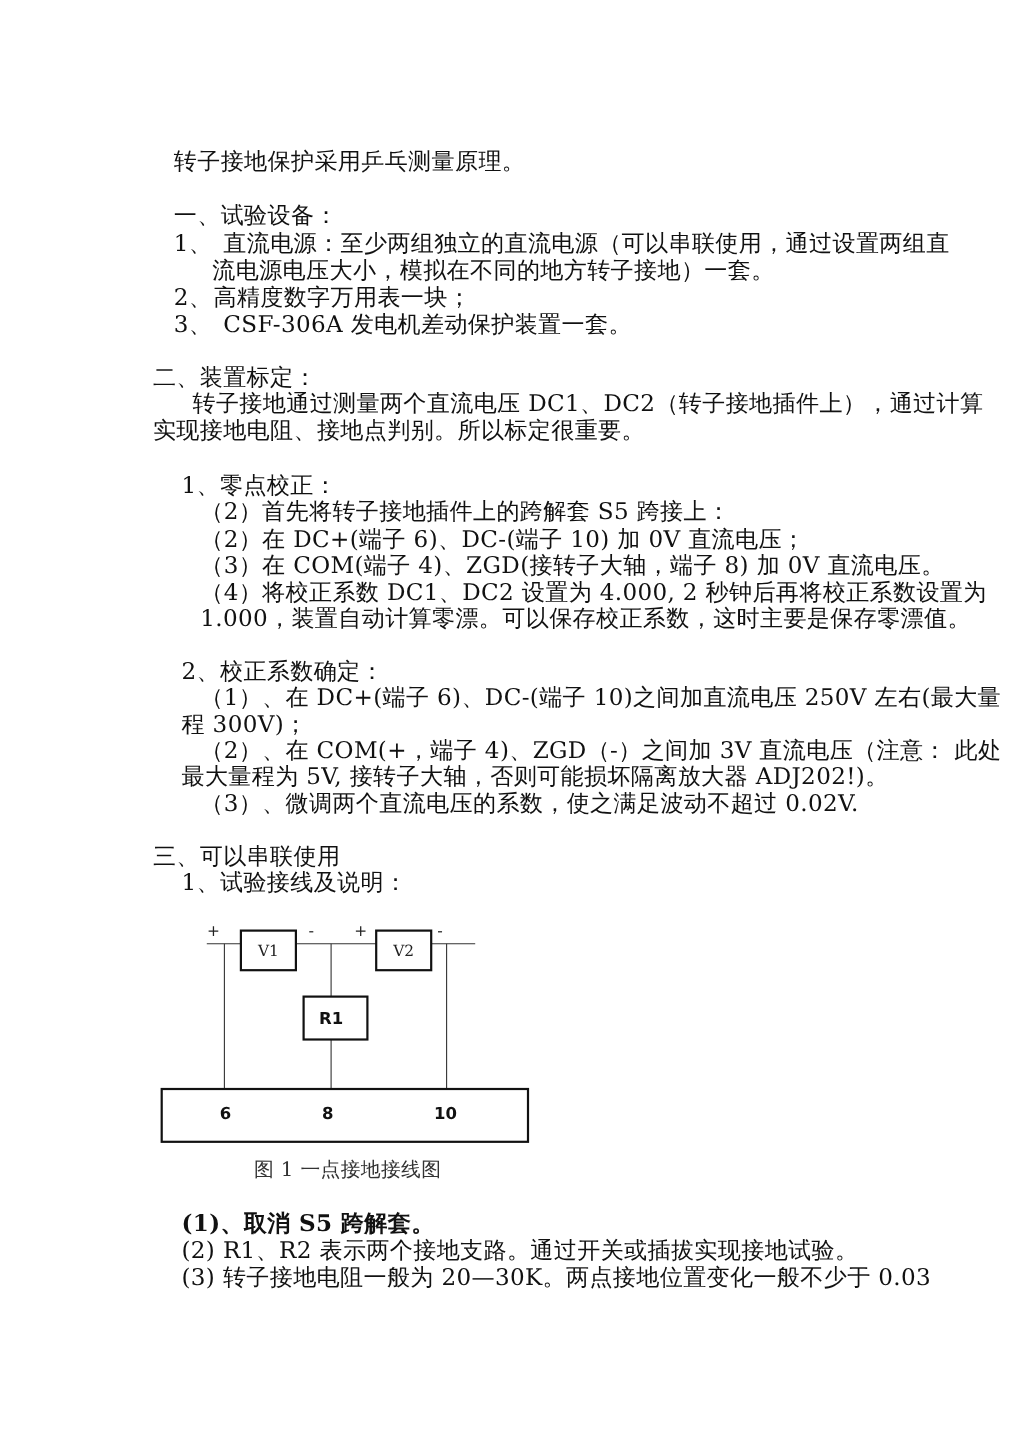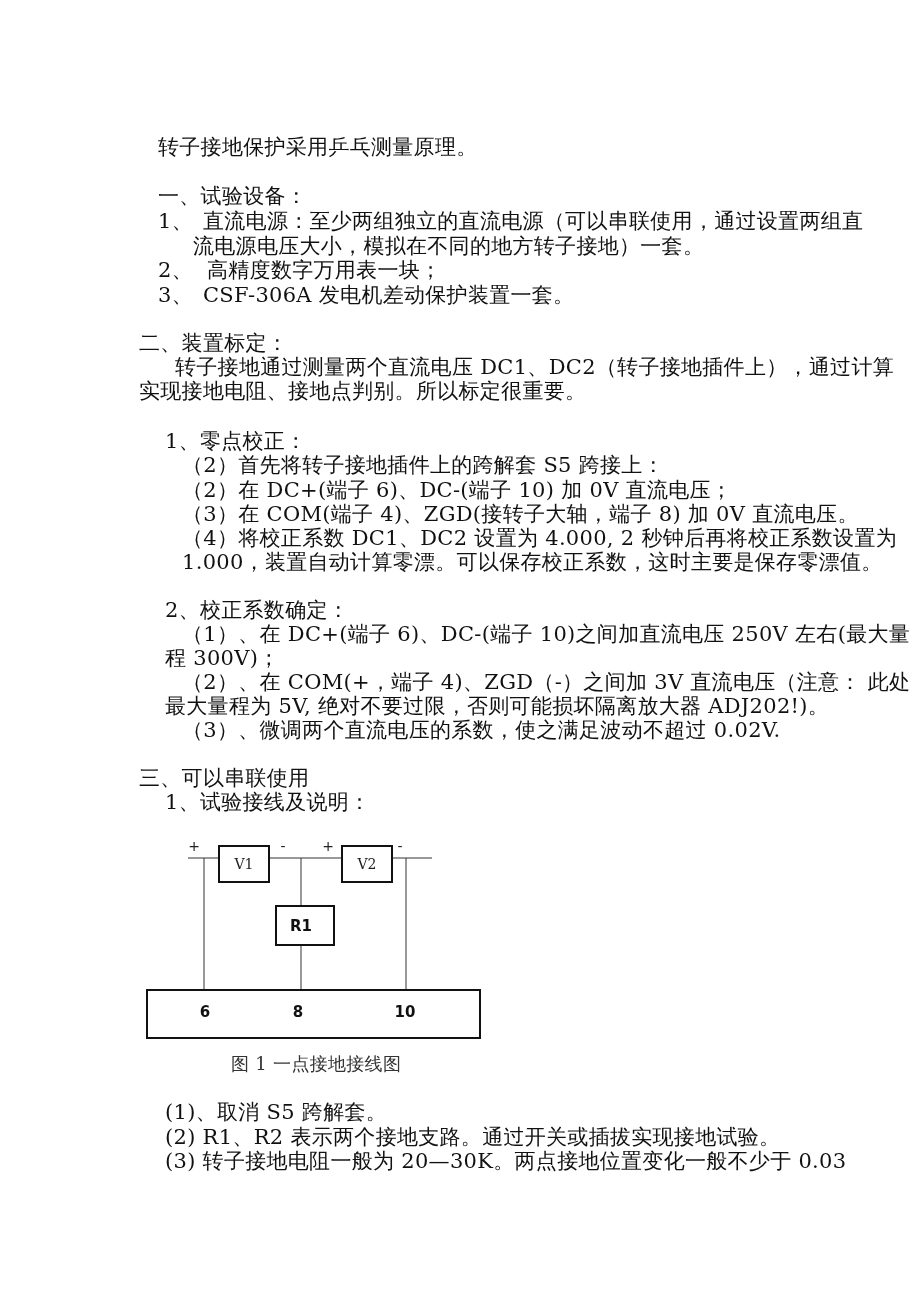--- a/index.html
+++ b/index.html
@@ -1,52 +1,52 @@
 <!DOCTYPE html>
 <html><head>
 <meta charset="utf-8">
 <style>
   html, body { margin:0; padding:0; background:#ffffff; }
   body { width:920px; height:1302px; position:relative; overflow:hidden;
          font-family:"DejaVu Serif","Liberation Serif",serif; color:#111; }
   .t { position:absolute; font-size:21px; line-height:20px; white-space:nowrap; letter-spacing:0.3px; }
-  .b { font-weight:normal; }
+  .b { font-weight:bold; }
   svg text { font-family:"DejaVu Sans","Liberation Sans",sans-serif; }
 </style>
 </head>
 <body>
 
 <div>
   <div class="t" style="left:158px;top:137px">转子接地保护采用乒乓测量原理。</div>
 
   <div class="t" style="left:158px;top:186px">一、试验设备：</div>
   <div class="t" style="left:158px;top:211px">1、</div>
   <div class="t" style="left:203px;top:211px">直流电源：至少两组独立的直流电源（可以串联使用，通过设置两组直</div>
   <div class="t" style="left:193px;top:236px">流电源电压大小，模拟在不同的地方转子接地）一套。</div>
   <div class="t" style="left:158px;top:260px">2、</div>
-  <div class="t" style="left:207px;top:260px">高精度数字万用表一块；</div>
+  <div class="t" style="left:194px;top:260px">高精度数字万用表一块；</div>
   <div class="t" style="left:158px;top:285px">3、</div>
   <div class="t" style="left:203px;top:285px">CSF-306A 发电机差动保护装置一套。</div>
 
   <div class="t" style="left:139px;top:333px">二、装置标定：</div>
   <div class="t" style="left:175px;top:357px">转子接地通过测量两个直流电压 DC1、DC2（转子接地插件上），通过计算</div>
   <div class="t" style="left:139px;top:381px">实现接地电阻、接地点判别。所以标定很重要。</div>
 
   <div class="t" style="left:165px;top:431px">1、零点校正：</div>
   <div class="t" style="left:182px;top:455px">（2）首先将转子接地插件上的跨解套 S5 跨接上：</div>
   <div class="t" style="left:182px;top:480px">（2）在 DC+(端子 6)、DC-(端子 10)  加  0V 直流电压；</div>
   <div class="t" style="left:182px;top:504px">（3）在 COM(端子 4)、ZGD(接转子大轴，端子 8)  加  0V 直流电压。</div>
   <div class="t" style="left:182px;top:528px">（4）将校正系数 DC1、DC2 设置为 4.000, 2 秒钟后再将校正系数设置为</div>
   <div class="t" style="left:182px;top:552px">1.000，装置自动计算零漂。可以保存校正系数，这时主要是保存零漂值。</div>
 
   <div class="t" style="left:165px;top:600px">2、校正系数确定：</div>
   <div class="t" style="left:182px;top:624px">（1）、在 DC+(端子 6)、DC-(端子 10)之间加直流电压 250V 左右(最大量</div>
   <div class="t" style="left:165px;top:648px">程 300V)；</div>
   <div class="t" style="left:182px;top:672px">（2）、在 COM(+，端子 4)、ZGD（-）之间加 3V 直流电压（注意：  此处</div>
-  <div class="t" style="left:165px;top:696px">最大量程为 5V, 绝对不要过限，否则可能损坏隔离放大器 ADJ202!)。</div>
+  <div class="t" style="left:165px;top:696px">最大量程为 5V, 接转子大轴，否则可能损坏隔离放大器 ADJ202!)。</div>
   <div class="t" style="left:182px;top:720px">（3）、微调两个直流电压的系数，使之满足波动不超过  0.02V.</div>
 
   <div class="t" style="left:139px;top:768px">三、可以串联使用</div>
   <div class="t" style="left:165px;top:792px">1、试验接线及说明：</div>
 
   <svg style="position:absolute;left:0;top:0" width="920" height="1302">
     <g stroke="#333" stroke-width="1" fill="none">
       <line x1="188" y1="858" x2="219" y2="858"></line>
       <line x1="269" y1="858" x2="342" y2="858"></line>
       <line x1="392" y1="858" x2="432" y2="858"></line>

